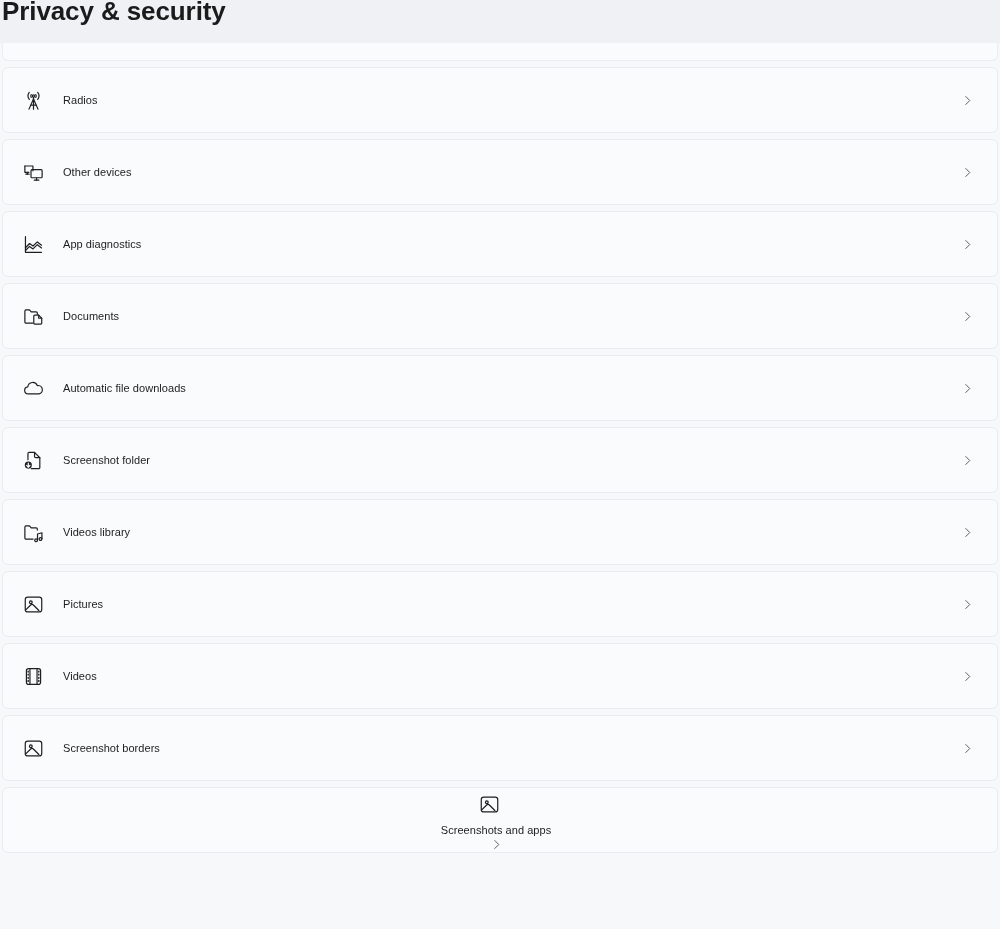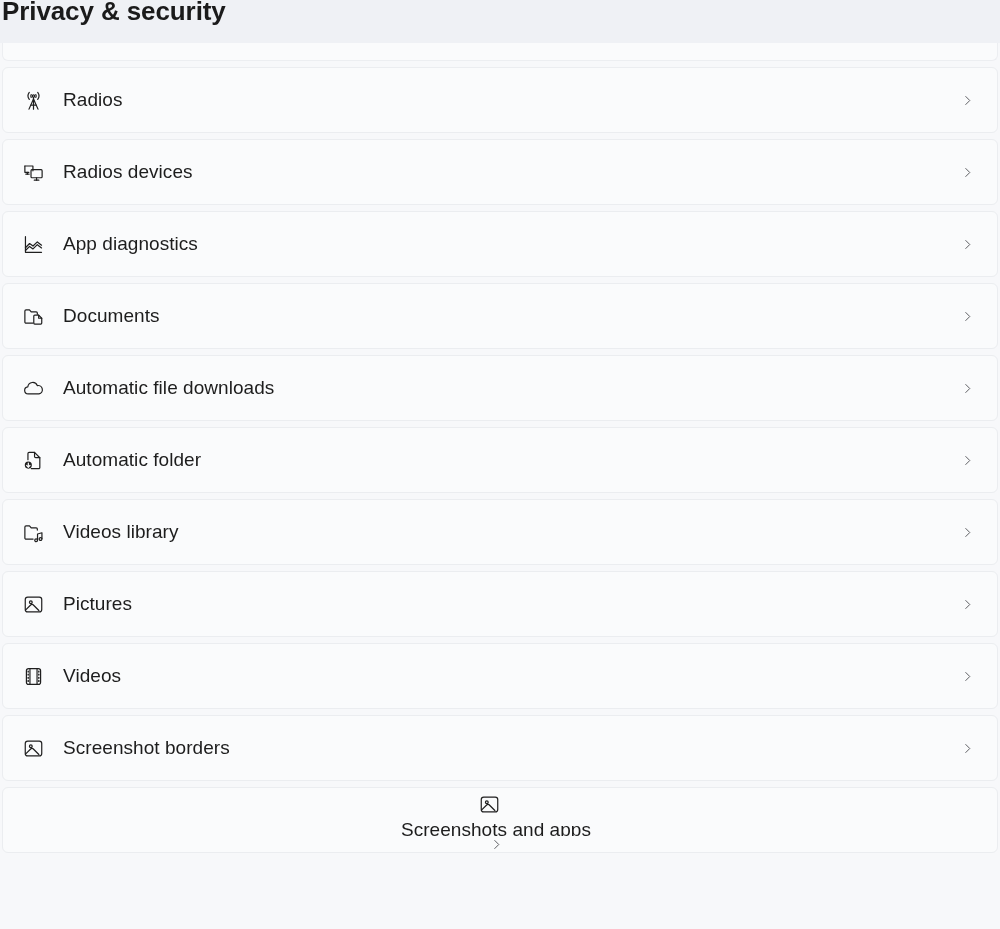--- a/index.html
+++ b/index.html
@@ -106,21 +106,21 @@
     display: block;
     stroke: #1f1f1f;
     stroke-width: 1.25;
     fill: none;
     stroke-linecap: round;
     stroke-linejoin: round;
   }
 
   .row-label {
     flex: 1 1 auto;
-    font-size: 19px;
+    font-size: 11px;
     color: #1d1d1d;
     line-height: 20px;
     letter-spacing: 0.05px;
     white-space: nowrap;
     overflow: hidden;
     text-overflow: ellipsis;
   }
 
   .row-chevron {
     flex: 0 0 auto;
@@ -183,21 +183,21 @@
             <svg viewBox="0 0 24 24">
               <path d="M3 5.2h8.4v5.1"></path>
               <path d="M3 5.2v6.6h4.2"></path>
               <path d="M5.6 11.8v1.9"></path>
               <path d="M4 13.7h3.4"></path>
               <rect x="9.4" y="9.1" width="11.6" height="8.4" rx="1"></rect>
               <path d="M12.8 20h4.8"></path>
               <path d="M15.2 17.5V20"></path>
             </svg>
           </span>
-          <span class="row-label">Radios devices</span>
+          <span class="row-label">Other devices</span>
           <span class="row-chevron">
             <svg viewBox="0 0 24 24">
               <path d="M8.8 4.6 16.2 12l-7.4 7.4"></path>
             </svg>
           </span>
         </div>
         <div class="setting-row">
           <span class="row-icon">
             <svg viewBox="0 0 24 24">
               <path d="M3.6 3.8v16.4h16.8"></path>
@@ -244,21 +244,21 @@
           <span class="row-icon">
             <svg viewBox="0 0 24 24">
               <path d="M13.1 3.6H7.4a1.2 1.2 0 0 0-1.2 1.2v6.4"></path>
               <path d="M18.6 9.1v10.1a1.2 1.2 0 0 1-1.2 1.2H9.6"></path>
               <path d="M13.1 3.6v4.3a1.2 1.2 0 0 0 1.2 1.2h4.3Z" fill="none"></path>
               <circle cx="6.6" cy="16.8" r="3.7" fill="#1f1f1f" stroke="none"></circle>
               <path d="M6.6 14.7v4.1" stroke="#fafbfc" stroke-width="1.3"></path>
               <path d="M4.9 17.2 6.6 18.9 8.3 17.2" stroke="#fafbfc" stroke-width="1.3"></path>
             </svg>
           </span>
-          <span class="row-label">Automatic folder</span>
+          <span class="row-label">Screenshot folder</span>
           <span class="row-chevron">
             <svg viewBox="0 0 24 24">
               <path d="M8.8 4.6 16.2 12l-7.4 7.4"></path>
             </svg>
           </span>
         </div>
         <div class="setting-row">
           <span class="row-icon">
             <svg viewBox="0 0 24 24">
               <path d="M11.6 18.9H4.2A1.2 1.2 0 0 1 3 17.7V6.3a1.2 1.2 0 0 1 1.2-1.2h3.6l1.8 2.1h5.2A1.2 1.2 0 0 1 16 8.4v1.1"></path>

